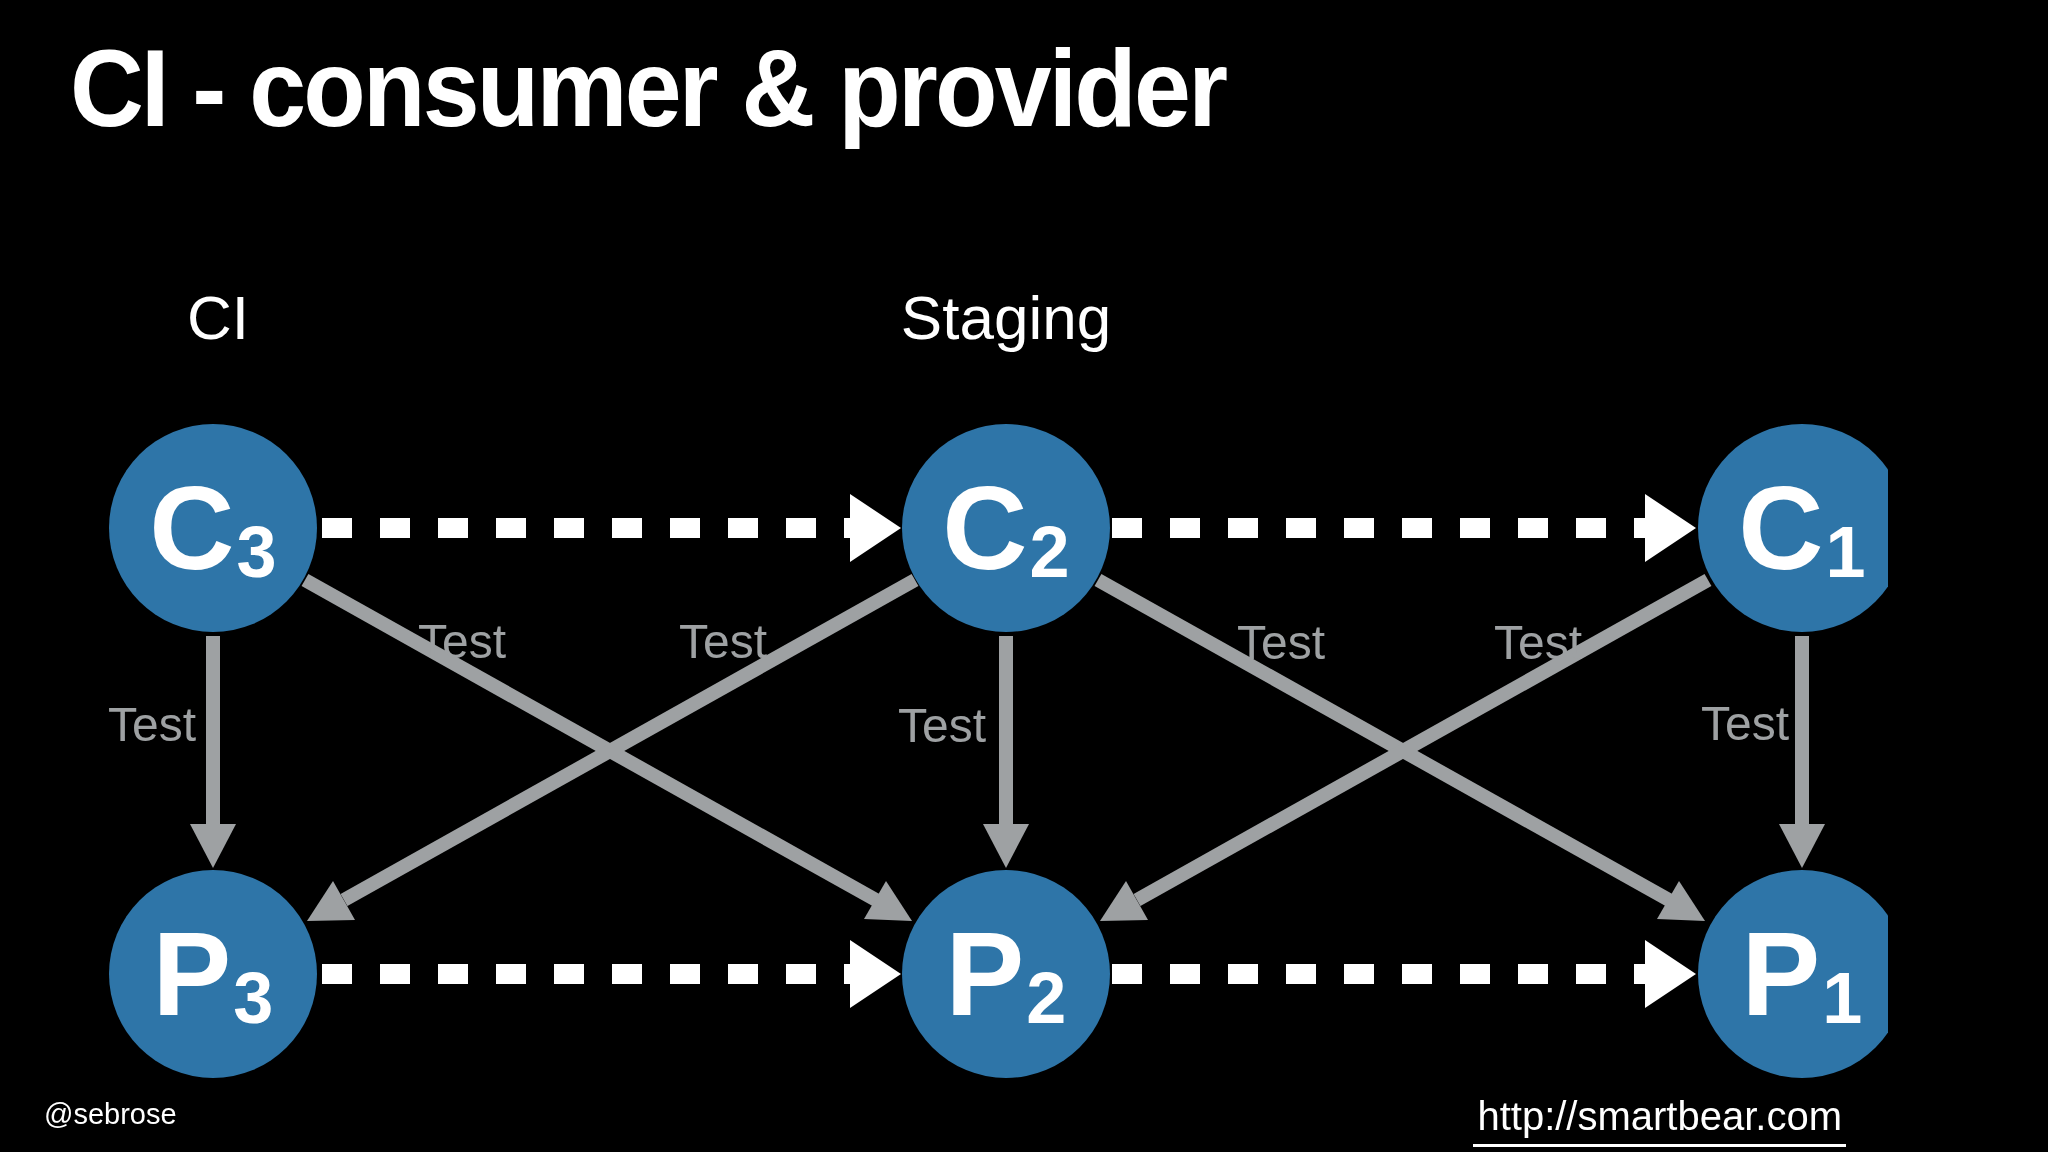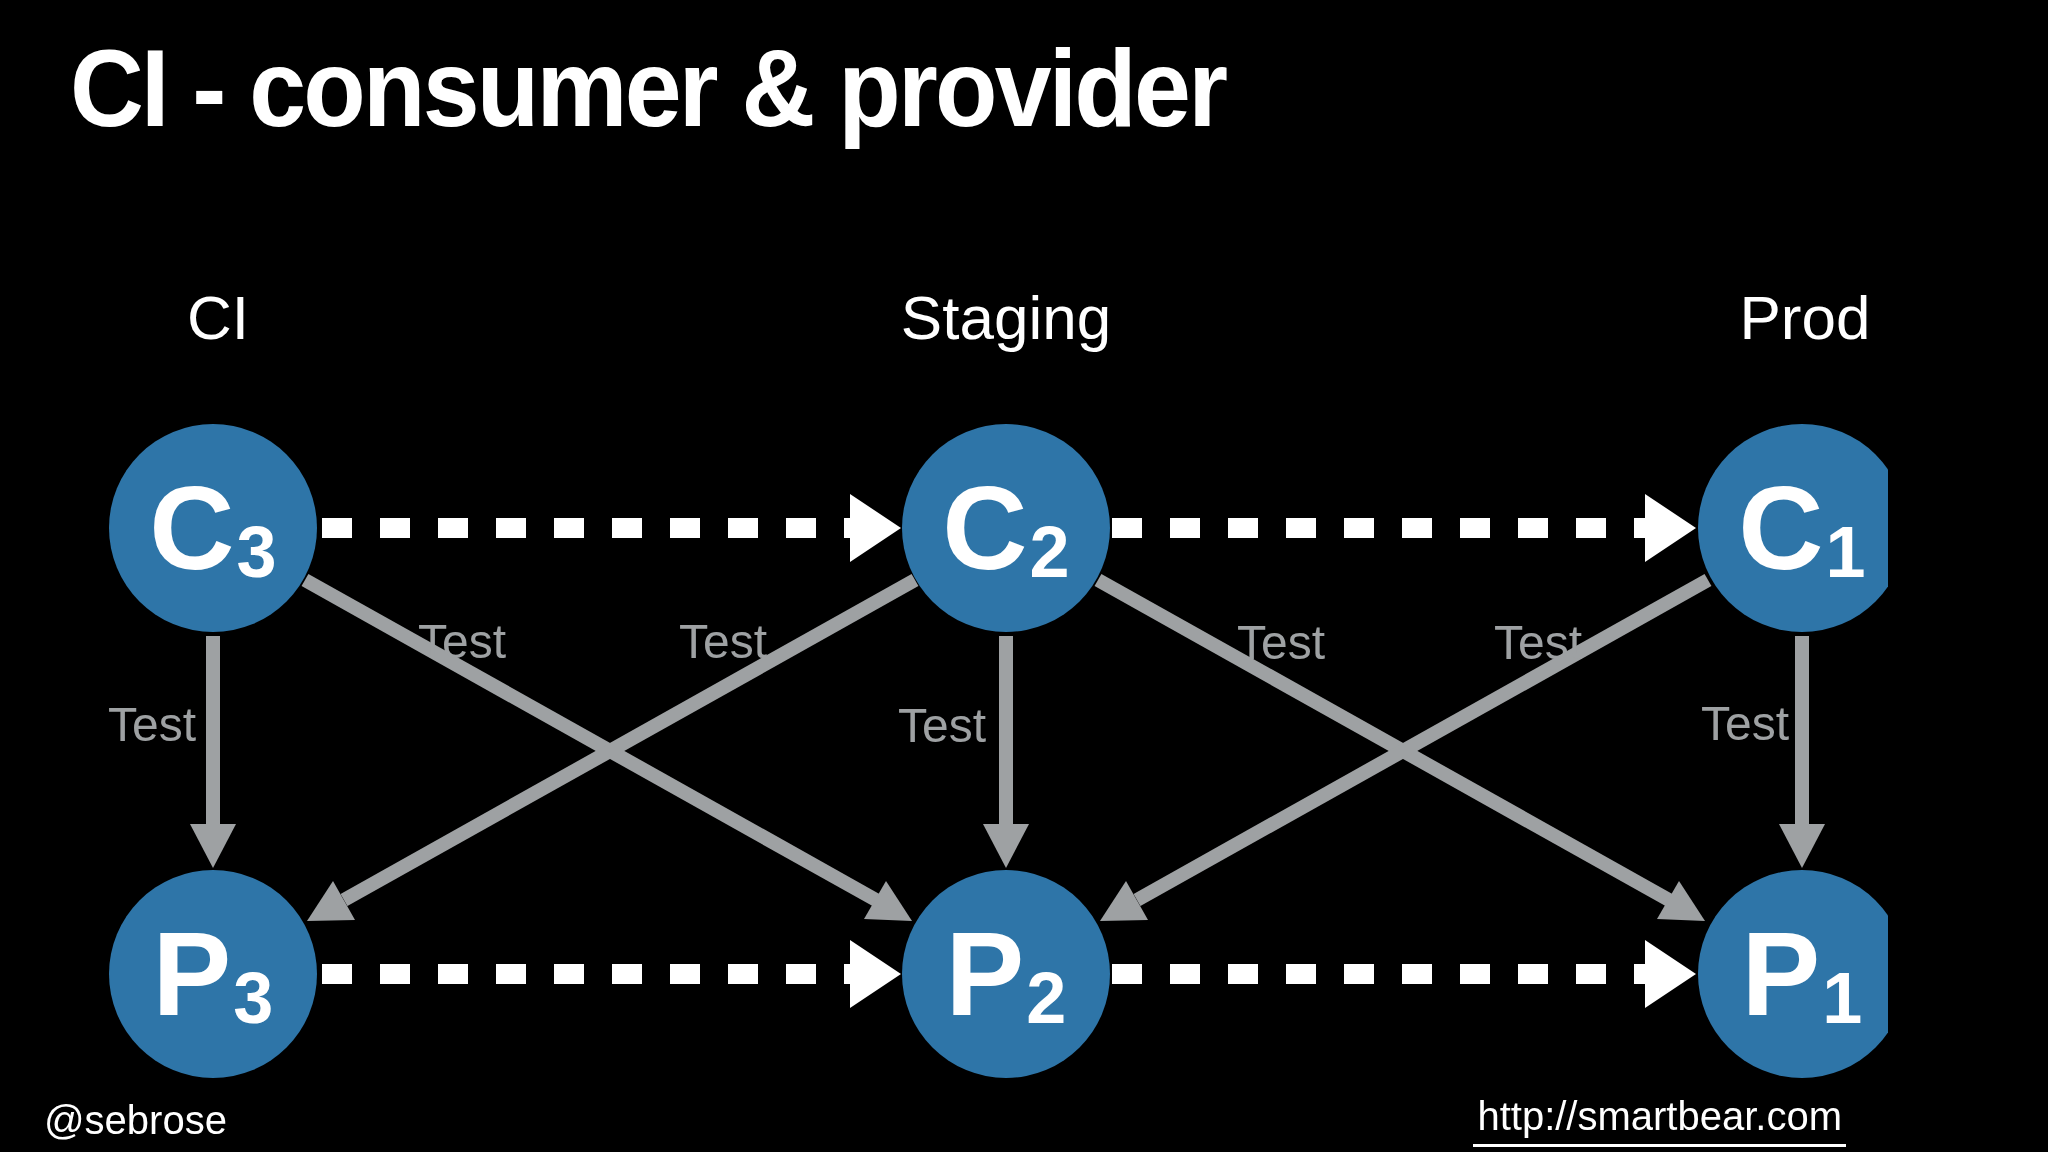--- a/index.html
+++ b/index.html
@@ -96,21 +96,21 @@
   .tl-3 { left: 942px;  top: 725px; }
   .tl-4 { left: 1281px; top: 642px; }
   .tl-5 { left: 1538px; top: 642px; }
   .tl-6 { left: 1745px; top: 723px; }
 
   .footer-left {
     position: absolute;
     left: 44px;
     top: 1098px;
     color: #ffffff;
-    font-size: 40px;
+    font-size: 29px;
     font-weight: 400;
   }
   .footer-right {
     position: absolute;
     right: 42px;
     top: 1094px;
     color: #ffffff;
     font-size: 40px;
     font-weight: 400;
     border-bottom: 3px solid #ffffff;
@@ -119,21 +119,20 @@
 </style>
 </head>
 <body>
 
 <div class="slide">
 
   <h1 class="slide-title">CI - consumer &amp; provider</h1>
 
   <div class="col-header ci">CI</div>
   <div class="col-header staging">Staging</div>
-  <div class="col-header prod">Prod</div>
 
   <svg class="diagram" viewBox="0 0 2048 1152" aria-hidden="true">
 
     <g>
       <line class="edge-gray" x1="213" y1="636" x2="213" y2="826"></line>
       <polygon class="head-gray" points="190,824 236,824 213,868"></polygon>
     </g>
     <g>
       <line class="edge-gray" x1="305" y1="580" x2="876" y2="900"></line>
       <polygon class="head-gray" points="864,919 886,881 912,921"></polygon>

